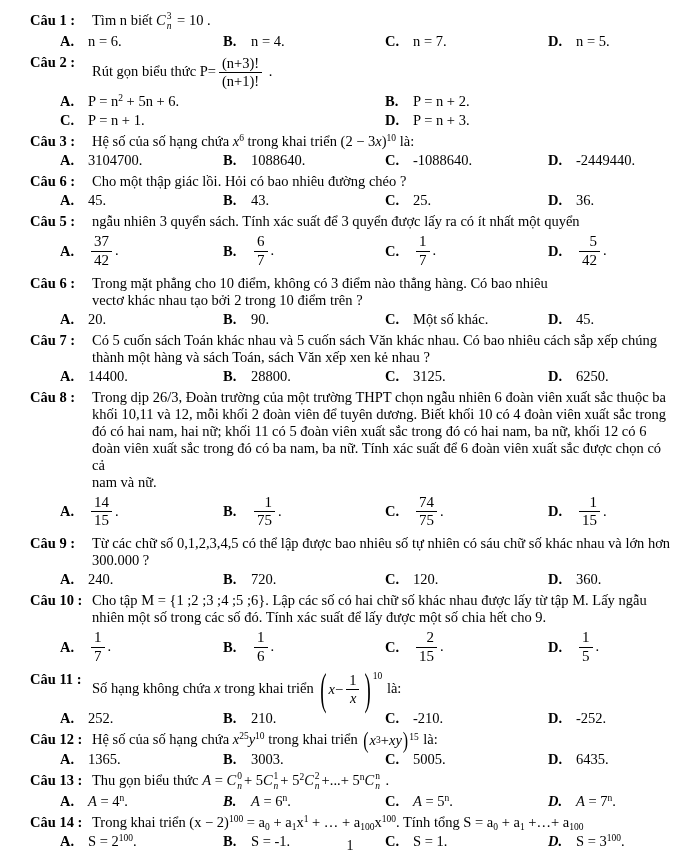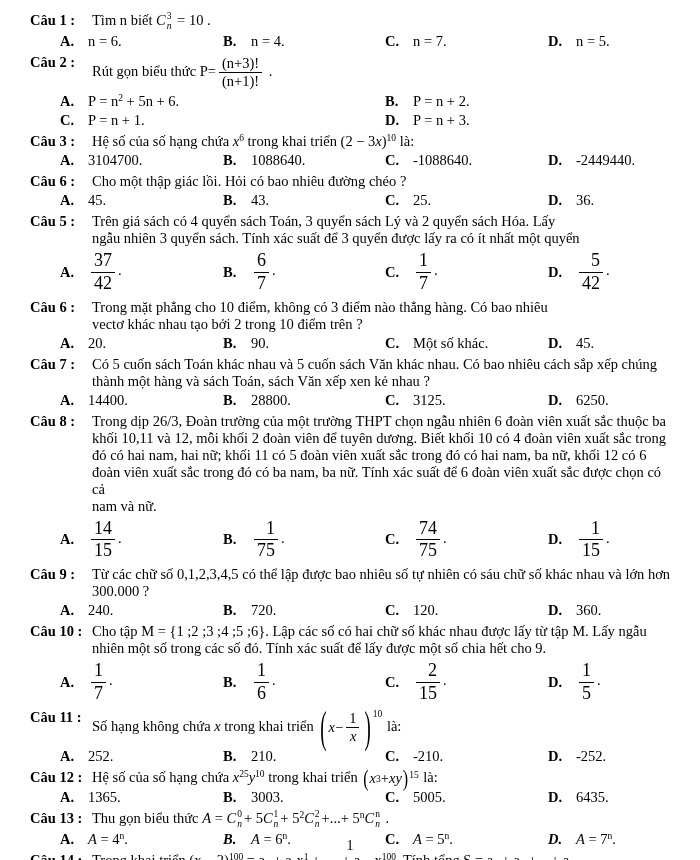--- a/index.html
+++ b/index.html
@@ -24,21 +24,21 @@
   .paren-glyph{display:inline-block;font-weight:400;}
   .paren-big .paren-glyph{font-size:1.3em;transform:scaleY(2.3);padding:0 2px;}
   .paren-med .paren-glyph{font-size:1.1em;transform:scaleY(1.45);padding:0 1px;}
   .paren .psup{align-self:flex-start;font-size:9.5px;margin-top:-3px;}
   .opts{margin:1px 0 3px 30px;}
   .opts-row4{display:grid;grid-template-columns:163px 162px 163px 1fr;}
   .opts-grid2{display:grid;grid-template-columns:325px 1fr;}
   .opt{display:flex;align-items:center;line-height:17px;padding:1px 0;}
   .opt-letter{font-weight:bold;width:28px;flex-shrink:0;}
   .opt-letter.it{font-style:italic;}
-  .opt .frac{font-size:18px;}
+  .opt .frac{font-size:15px;}
   .footer{position:absolute;bottom:6px;left:0;right:0;text-align:center;font-size:14px;}
 </style>
 </head>
 <body>
 
 <div class="page">
   <div id="questions">
       <div class="q">
         <div class="q-label">Câu 1 :</div>
         <div class="q-body">
@@ -134,21 +134,20 @@
           <span class="opt-content"><span>25.</span></span>
         </div>
         <div class="opt">
           <span class="opt-letter">D.</span>
           <span class="opt-content"><span>36.</span></span>
         </div>
       </div>
       <div class="q">
         <div class="q-label">Câu 5 :</div>
         <div class="q-body">
-          <div class="q-line"><span>Trên giá sách có 4 quyển sách Toán, 3 quyển sách Lý và 2 quyển sách Hóa. Lấy</span></div>
           <div class="q-line"><span>ngẫu nhiên 3 quyển sách. Tính xác suất để 3 quyển được lấy ra có ít nhất một quyển</span></div>
         </div>
       </div>
       <div class="opts opts-row4">
         <div class="opt">
           <span class="opt-letter">A.</span>
           <span class="opt-content"><span class="frac"><span class="num">37</span><span class="den">42</span></span><span>.</span></span>
         </div>
         <div class="opt">
           <span class="opt-letter">B.</span>

